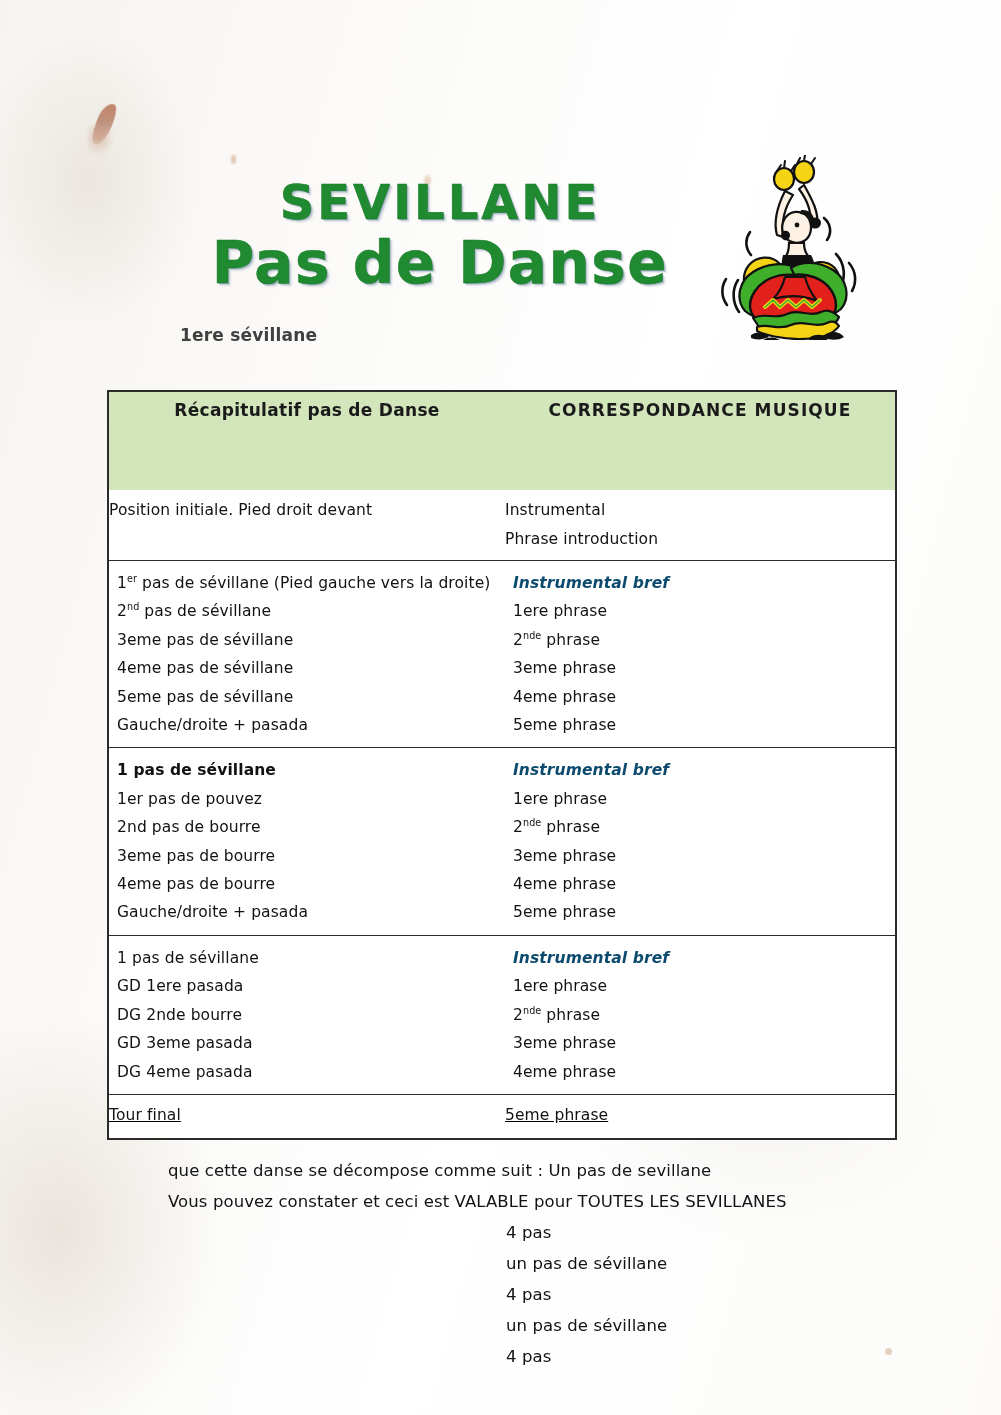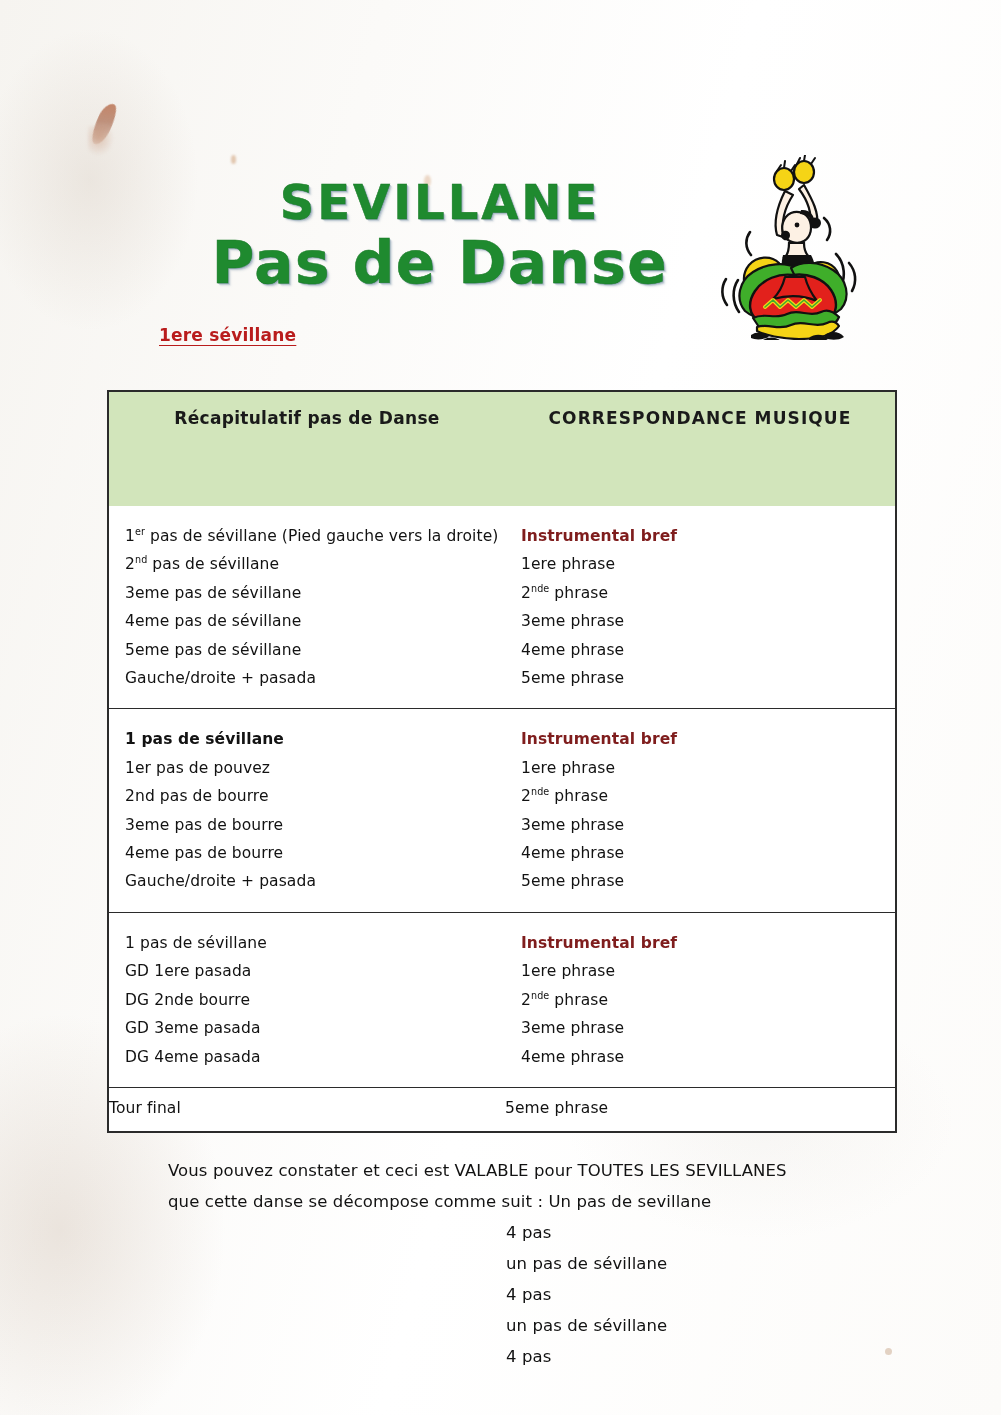--- a/index.html
+++ b/index.html
@@ -83,27 +83,26 @@
        1px 1px 0 rgba(120,150,170,.55),
        2px 2px 1px rgba(140,160,178,.40),
        3px 3px 2px rgba(160,175,190,.25);
     -webkit-text-stroke: .5px #1a7a28;
   }
   .title-1 { font-size: 48px; letter-spacing: 3px; }
   .title-2 { font-size: 58px; margin-top: 8px; letter-spacing: 1.5px; }
 
   .subtitle {
     position: absolute;
-    left: 159px;
+    left: 180px;
     top: 325px;
     font-family: "DejaVu Sans", sans-serif;
     font-size: 17px;
     font-weight: bold;
-    color: #b91c1c;
-    text-decoration: underline;
+    color: #404040;
     text-underline-offset: 4px;
     letter-spacing: .2px;
   }
 
   
   .dancer {
     position: absolute;
     left: 705px;
     top: 155px;
     width: 175px;
@@ -123,21 +122,21 @@
   table.sheet {
     border-collapse: collapse;
     width: 100%;
     table-layout: fixed;
   }
   table.sheet col.c1 { width: 396px; }
   table.sheet col.c2 { width: 390px; }
 
   table.sheet th, table.sheet td {
     vertical-align: top;
-    padding: 16px;
+    padding: 8px;
     border: 0;
   }
   .colsep { border-right: 1.5px solid #2b2b2b; }
 
   thead th {
     background: #d2e5bb;
     height: 82px;
     text-align: center;
     vertical-align: middle;
     border-bottom: 1.5px solid #2b2b2b;
@@ -152,41 +151,43 @@
   .hdr-txt.caps { letter-spacing: 1.1px; }
 
   
   td.block {
     padding: 7px 0 18px 0;
   }
   tr.block-row + tr.block-row td.block { border-top: 1.5px solid #2b2b2b; margin-left: 32px; }
   tr.final-row td.block {
     border-top: 1.5px solid #2b2b2b;
     padding: 6px 0 9px 0;
+    text-decoration: underline;
   }
   .cell-pad-l { padding-left: 10px; padding-right: 8px; }
   .cell-pad-r { padding-left: 8px; padding-right: 8px; }
 
   ul.lines {
     list-style: none;
     margin: 0;
     padding: 0;
   }
   ul.lines li {
     font-family: "DejaVu Sans", sans-serif;
     font-size: 15.5px;
     line-height: 28.4px;
     color: #121212;
     white-space: nowrap;
     letter-spacing: .1px;
   }
   ul.lines li.bold { font-weight: bold; }
   ul.lines li.red {
-    color: #7f1d1d;
+    color: #0c4a6e;
     font-weight: bold;
+    font-style: italic;
   }
   ul.lines li sup {
     font-size: .62em;
     vertical-align: super;
     line-height: 0;
   }
   .intro-cell ul.lines li { line-height: 29px; }
 
   
   tr.intro-row td.block { padding: 6px 0 6px 0; height: 54px; }
@@ -314,20 +315,33 @@
         <th class="colsep">
           <div class="hdr-txt">Récapitulatif pas de Danse</div>
         </th>
         <th>
           <div class="hdr-txt caps">CORRESPONDANCE MUSIQUE</div>
         </th>
       </tr>
     </thead>
     <tbody>
 
+      <tr class="block-row intro-row">
+        <td class="block colsep cell-pad-l intro-cell">
+          <ul class="lines intro-left">
+            <li>Position initiale. Pied droit devant</li>
+          </ul>
+        </td>
+        <td class="block cell-pad-r intro-cell">
+          <ul class="lines">
+            <li>Instrumental</li>
+            <li>Phrase introduction</li>
+          </ul>
+        </td>
+      </tr>
 
       <tr class="block-row">
         <td class="block colsep cell-pad-l">
           <ul class="lines">
             <li><span>1</span><sup>er</sup><span> pas de sévillane (Pied gauche vers la droite)</span></li>
             <li><span>2</span><sup>nd</sup><span> pas de sévillane</span></li>
             <li>3eme pas de sévillane</li>
             <li>4eme pas de sévillane</li>
             <li>5eme pas de sévillane</li>
             <li>Gauche/droite + pasada</li>
@@ -400,20 +414,20 @@
             <li>5eme phrase</li>
           </ul>
         </td>
       </tr>
 
     </tbody>
   </table>
 </div>
 
 <div class="footer">
+  <p>que cette danse se décompose comme suit :  Un pas de sevillane</p>
   <p>Vous pouvez constater et ceci est VALABLE pour TOUTES LES SEVILLANES</p>
-  <p>que cette danse se décompose comme suit :  Un pas de sevillane</p>
   <div class="f-indent">4 pas</div>
   <div class="f-indent">un pas de sévillane</div>
   <div class="f-indent">4 pas</div>
   <div class="f-indent">un pas de sévillane</div>
   <div class="f-indent">4 pas</div>
 </div>
 
 </body></html>

